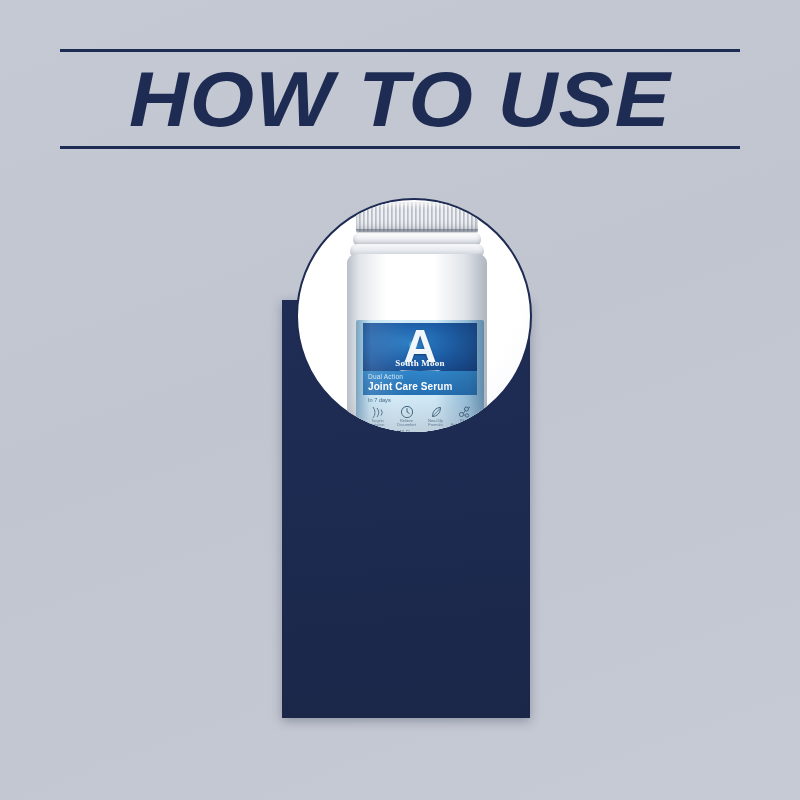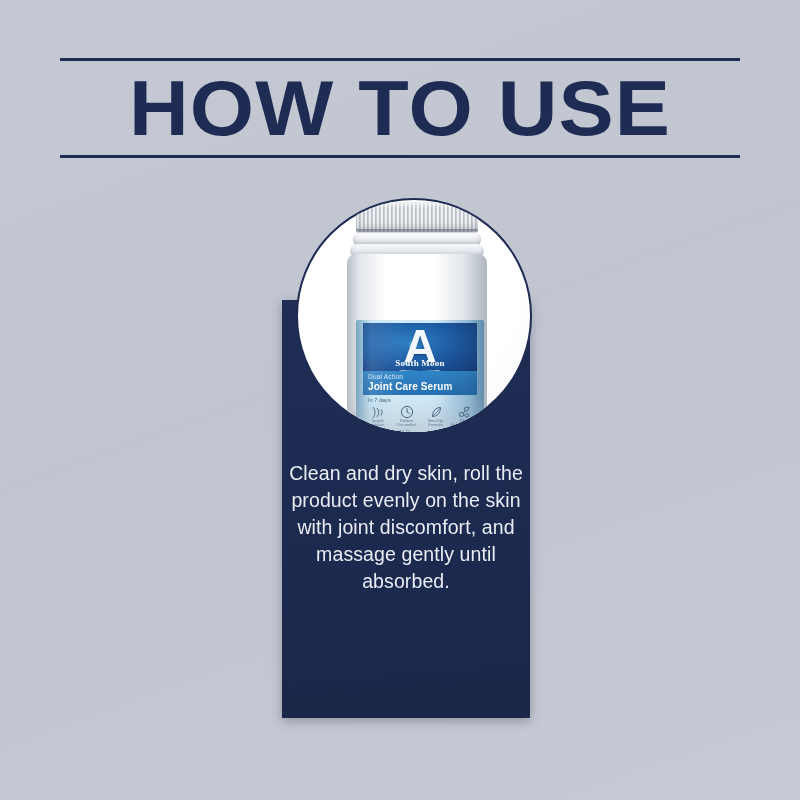--- a/index.html
+++ b/index.html
@@ -18,23 +18,24 @@
     position: relative;
     width: 800px;
     height: 800px;
     background: linear-gradient(160deg, #c4c9d4 0%, #c0c5d0 45%, #c6cad4 100%);
   }
 
   
   .title-block {
     position: absolute;
     left: 60px;
-    top: 58px;
+    top: 49px;
     width: 680px;
     height: 76px;
+    font-style: italic;
   }
   .rule {
     position: absolute;
     left: 0;
     width: 680px;
     height: 3px;
     background: #1e2b52;
   }
   .rule.top { top: 0px; }
   .rule.bottom { top: 97px; }
@@ -423,15 +424,14 @@
           </div>
 
           <div class="label-gloss"></div>
         </div>
 
       </div>
       <div class="bottle-body-bottomshade"></div>
     </div>
   </div>
 
-  <div class="instruction-text">Clean and dry skin, roll the product evenly on the skin with joint discomfort, and massage gently until absorbed.</div>
 
 </div>
 
 </body></html>

